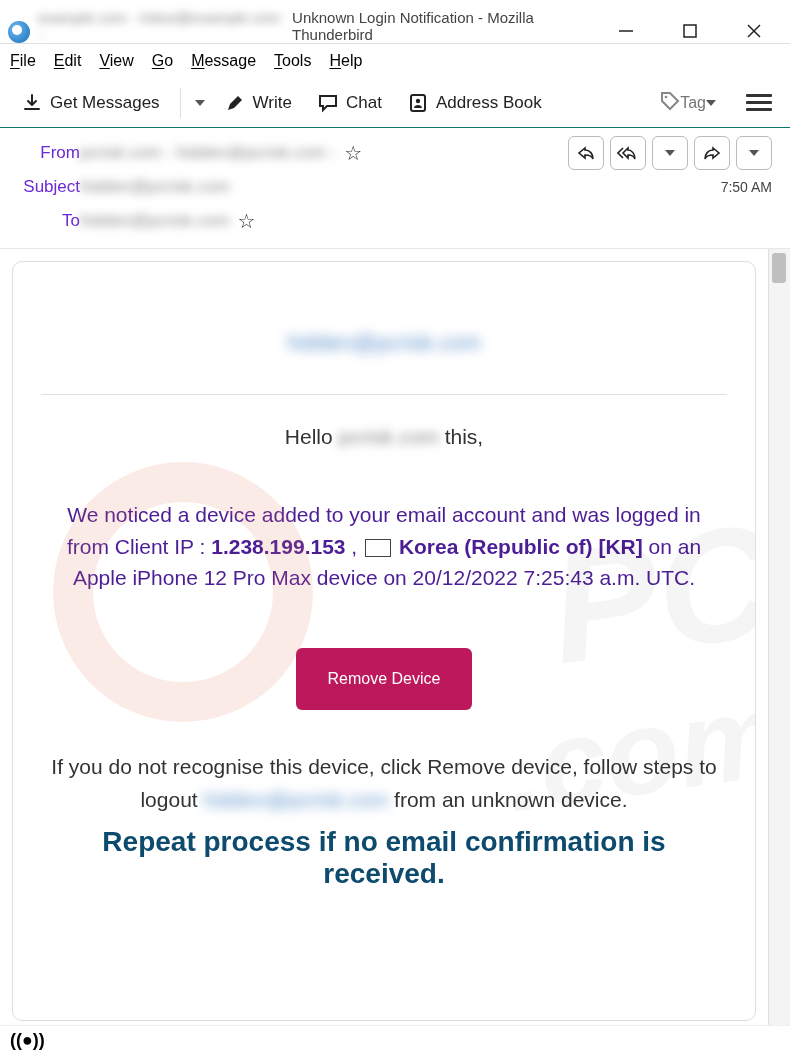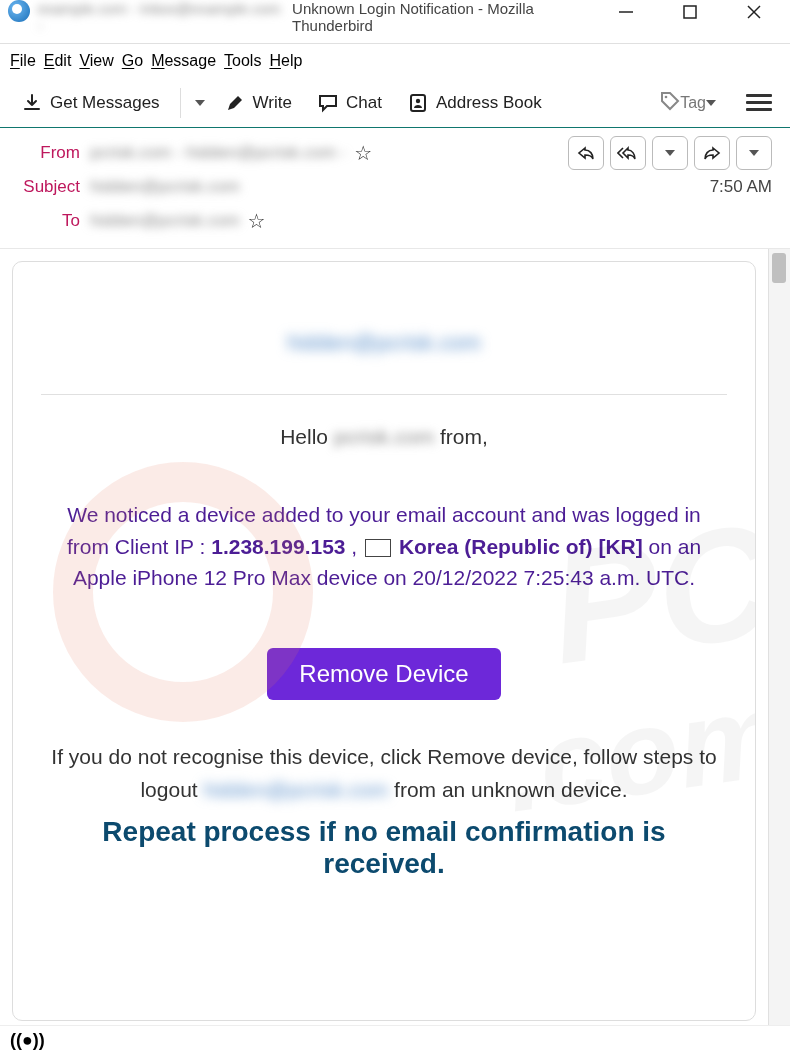--- a/index.html
+++ b/index.html
@@ -7,21 +7,21 @@
   width: 790px;
   height: 1055px;
   font-family: -apple-system, "Segoe UI", Arial, sans-serif;
   background: #fff;
   overflow: hidden;
   position: relative;
 }
 .titlebar {
   height: 44px;
   display: flex;
-  align-items: flex-start;
+  align-items: flex-end;
   padding: 0 8px;
   border-bottom: 1px solid #e0e0e0;
   background: #fff;
 }
 .app-icon {
   width: 22px; height: 22px;
   border-radius: 50%;
   background: radial-gradient(circle at 35% 35%, #6db8f2, #1a6fb8);
   margin-right: 8px;
   position: relative;
@@ -36,21 +36,21 @@
 }
 .title-account { color:#888; filter: blur(4px); margin-right:6px; font-size:15px;}
 .title-text { font-size: 15px; color:#444; }
 .winbtns { margin-left:auto; display:flex; gap:40px; padding-right:16px;}
 .winbtn { width:24px; height:24px; display:flex; align-items:center; justify-content:center; color:#222;}
 .menubar {
   height: 34px;
   display:flex;
   align-items:center;
   padding: 0 10px;
-  gap: 8px;
+  gap: 18px;
   font-size: 16px;
 }
 .menubar span { cursor:default; }
 .menubar u { text-decoration: underline; text-underline-offset:2px;}
 .toolbar {
   height: 50px;
   display:flex;
   align-items:center;
   padding: 0 12px;
   gap: 6px;
@@ -67,33 +67,33 @@
 .divbtn { border-left:1px solid #ddd; height:30px; margin:0 4px;}
 .spacer { flex:1; }
 .tag-btn { display:flex; align-items:center; color:#777; padding:6px 10px;}
 .burger { width:26px; display:flex; flex-direction:column; gap:4px; margin-left:14px; margin-right:6px;}
 .burger span { height:3px; background:#333; border-radius:1px;}
 .header-panel {
   padding: 8px 18px 10px 18px;
   border-bottom:1px solid #e8e8e8;
 }
 .hrow { display:flex; align-items:center; min-height:34px; font-size:17px;}
-.hrow .lbl { width:62px; text-align:right; color:#be185d; margin-right:10px;}
+.hrow .lbl { width:62px; text-align:right; color:#6d28d9; margin-right:0;}
 .blur { color:#888; filter:blur(5px); }
 .star { margin-left:8px; font-size:20px; color:#333; cursor:pointer;}
 .actions { margin-left:auto; display:flex; gap:6px;}
 .actbtn {
   width:36px; height:34px;
   border:1px solid #bbb;
   border-radius:6px;
   display:flex; align-items:center; justify-content:center;
   font-size:18px;
   background:#fff;
 }
-.time { margin-left:auto; color:#444; font-size:17px;}
+.time { margin-left:auto; color:#444; font-size:14px;}
 .body-area {
   position: relative;
   height: 888px;
   display:flex;
 }
 .scroll-track {
   width:22px;
   background:#f4f4f4;
   border-left:1px solid #e0e0e0;
   position:relative;
@@ -156,24 +156,24 @@
 .email-title { text-align:center; font-size:36px; font-weight:400; color:#222;}
 .email-sub { text-align:center; margin-top:20px; font-size:22px; filter:blur(6px); color:#5a8fca;}
 .hr { border:none; border-top:1px solid #e0e0e0; margin: 38px 0 30px 0;}
 .hello { text-align:center; font-size:21px; color:#333; margin-bottom:50px;}
 .hello .bl { filter:blur(5px); color:#888;}
 .para { text-align:center; font-size:21px; color:#4c1d95; line-height:1.5; padding:0 4px;}
 .flag-box { display:inline-block; width:26px; height:18px; border:1px solid #444; vertical-align:middle; margin:0 2px;}
 .cta-wrap { text-align:center; margin: 54px 0 40px 0;}
 .cta {
   display:inline-block;
-  background:#6d28d9;
+  background:#be185d;
   color:#fff;
-  font-size:24px;
-  padding: 12px 32px;
+  font-size:16px;
+  padding: 22px 32px;
   border-radius:6px;
   cursor:pointer;
 }
 .para2 { text-align:center; font-size:21px; color:#333; line-height:1.6;}
 .para2 .bl { filter:blur(6px); color:#5a8fca;}
 .bold-para { text-align:center; font-size:21px; font-weight:700; color:#222; line-height:1.5; margin-top:46px;}
 .bold-para2 { text-align:center; font-size:28px; font-weight:700; color:#0c4a6e; margin-top:9px;}
 .statusbar {
   position:absolute;
   left:0; bottom:0; width:100%;
@@ -329,21 +329,21 @@
   <div class="viewport">
     <div class="email-card">
       <div class="watermark">
         <div class="wm-circle"></div>
         <div class="wm-text">PC</div>
         <div class="wm-text2">.com</div>
       </div>
       <div class="email-sub">hidden@pcrisk.com</div>
       <hr class="hr">
       <div class="hello">
-        <span>Hello </span><span class="bl">pcrisk.com</span><span> from,</span>
+        <span>Hello </span><span class="bl">pcrisk.com</span><span> this,</span>
       </div>
       <div class="para">
         <span>We noticed a device added to your email account and was logged in from Client IP : </span><b>1.238.199.153</b><span>  ,  </span><span class="flag-box"></span> <b>Korea (Republic of) [KR]</b><span> on an Apple iPhone 12 Pro Max device on 20/12/2022 7:25:43 a.m. UTC.</span>
       </div>
       <div class="cta-wrap">
         <span class="cta">Remove Device</span>
       </div>
       <div class="para2">
         <span>If you do not recognise this device, click Remove device, follow steps to logout  </span><span class="bl">hidden@pcrisk.com</span><span>  from an unknown device.</span>
       </div>

